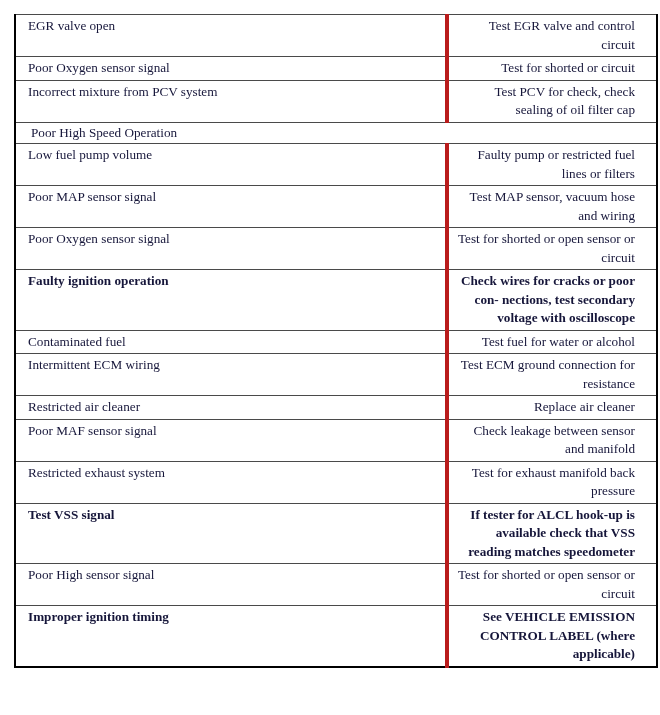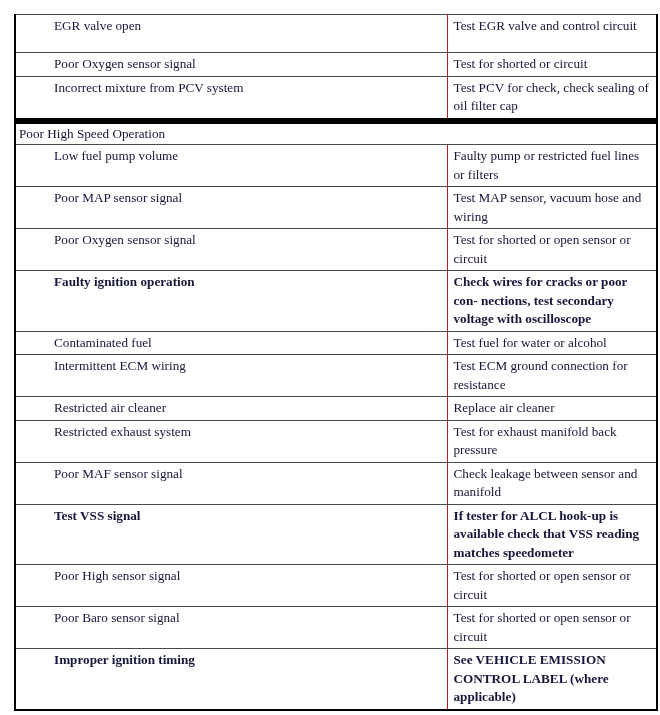--- a/index.html
+++ b/index.html
@@ -40,38 +40,39 @@
   #diag-table tr.data-row > td {
     border-top: 1px solid #4a4a4a;
     border-bottom: 1px solid #4a4a4a;
     vertical-align: top;
     font-size: 13.2px;
     line-height: 18.5px;
     padding: 2px 0 2px 0;
   }
 
   #diag-table tr.data-row > td.cell-symptom {
-    padding-left: 38px;
+    padding-left: 12px;
     padding-right: 6px;
     text-align: left;
-    border-right: 1px solid #b91c1c;
+    border-right: 4px solid #b91c1c;
   }
 
   #diag-table tr.data-row > td.cell-action {
     padding-left: 6px;
-    padding-right: 7px;
+    padding-right: 21px;
+    text-align: right;
   }
 
   #diag-table tr.section-row > td {
-    border-top: 6px solid #000000;
+    border-top: 1px solid #000000;
     border-bottom: 1px solid #4a4a4a;
     vertical-align: top;
     font-size: 13.2px;
     line-height: 18.5px;
-    padding: 1px 4px 1px 3px;
+    padding: 1px 4px 1px 15px;
     text-align: left;
   }
 
   
   .h1 > td { height: 15px; }
   .h2 > td { height: 33px; }
   .h3 > td { height: 52px; font-weight: bold; }
 </style>
 </head>
 <body>
@@ -120,37 +121,33 @@
         </tr>
         <tr class="data-row h2">
           <td class="cell-symptom">Intermittent ECM wiring</td>
           <td class="cell-action">Test ECM ground connection for resistance</td>
         </tr>
         <tr class="data-row h1">
           <td class="cell-symptom">Restricted air cleaner</td>
           <td class="cell-action">Replace air cleaner</td>
         </tr>
         <tr class="data-row h2">
+          <td class="cell-symptom">Poor MAF sensor signal</td>
+          <td class="cell-action">Check leakage between sensor and manifold</td>
+        </tr>
+        <tr class="data-row h2">
           <td class="cell-symptom">Restricted exhaust system</td>
           <td class="cell-action">Test for exhaust manifold back pressure</td>
-        </tr>
-        <tr class="data-row h2">
-          <td class="cell-symptom">Poor MAF sensor signal</td>
-          <td class="cell-action">Check leakage between sensor and manifold</td>
         </tr>
         <tr class="data-row h3">
           <td class="cell-symptom">Test VSS signal</td>
           <td class="cell-action">If tester for ALCL hook-up is available check that VSS reading matches speedometer</td>
         </tr>
         <tr class="data-row h2">
           <td class="cell-symptom">Poor High sensor signal</td>
-          <td class="cell-action">Test for shorted or open sensor or circuit</td>
-        </tr>
-        <tr class="data-row h2">
-          <td class="cell-symptom">Poor Baro sensor signal</td>
           <td class="cell-action">Test for shorted or open sensor or circuit</td>
         </tr>
         <tr class="data-row h3">
           <td class="cell-symptom">Improper ignition timing</td>
           <td class="cell-action">See VEHICLE EMISSION CONTROL LABEL (where applicable)</td>
         </tr>
       </tbody>
   </table>
 </div>
 

